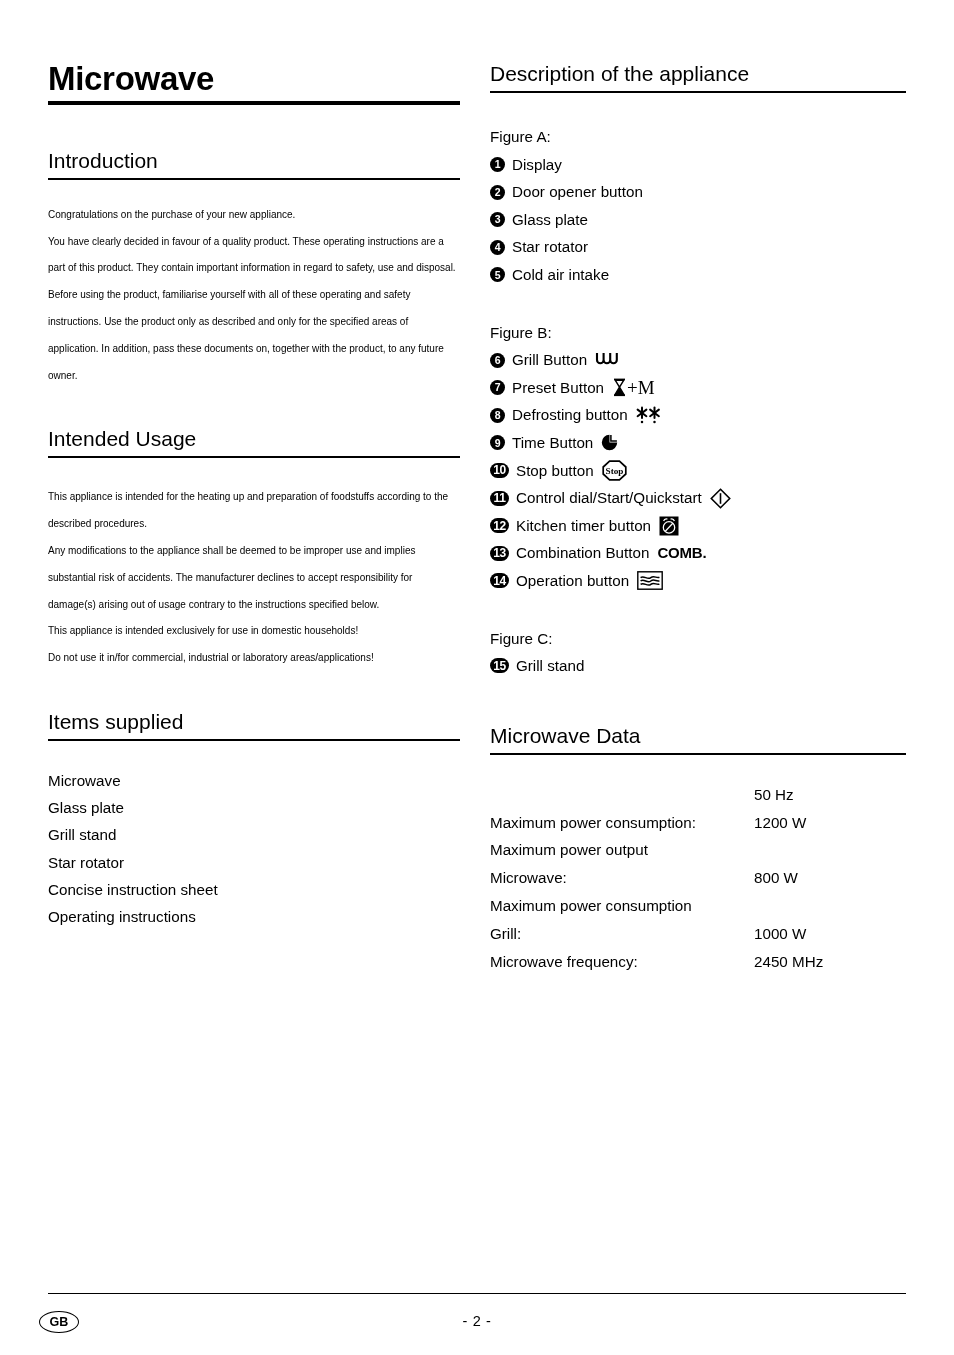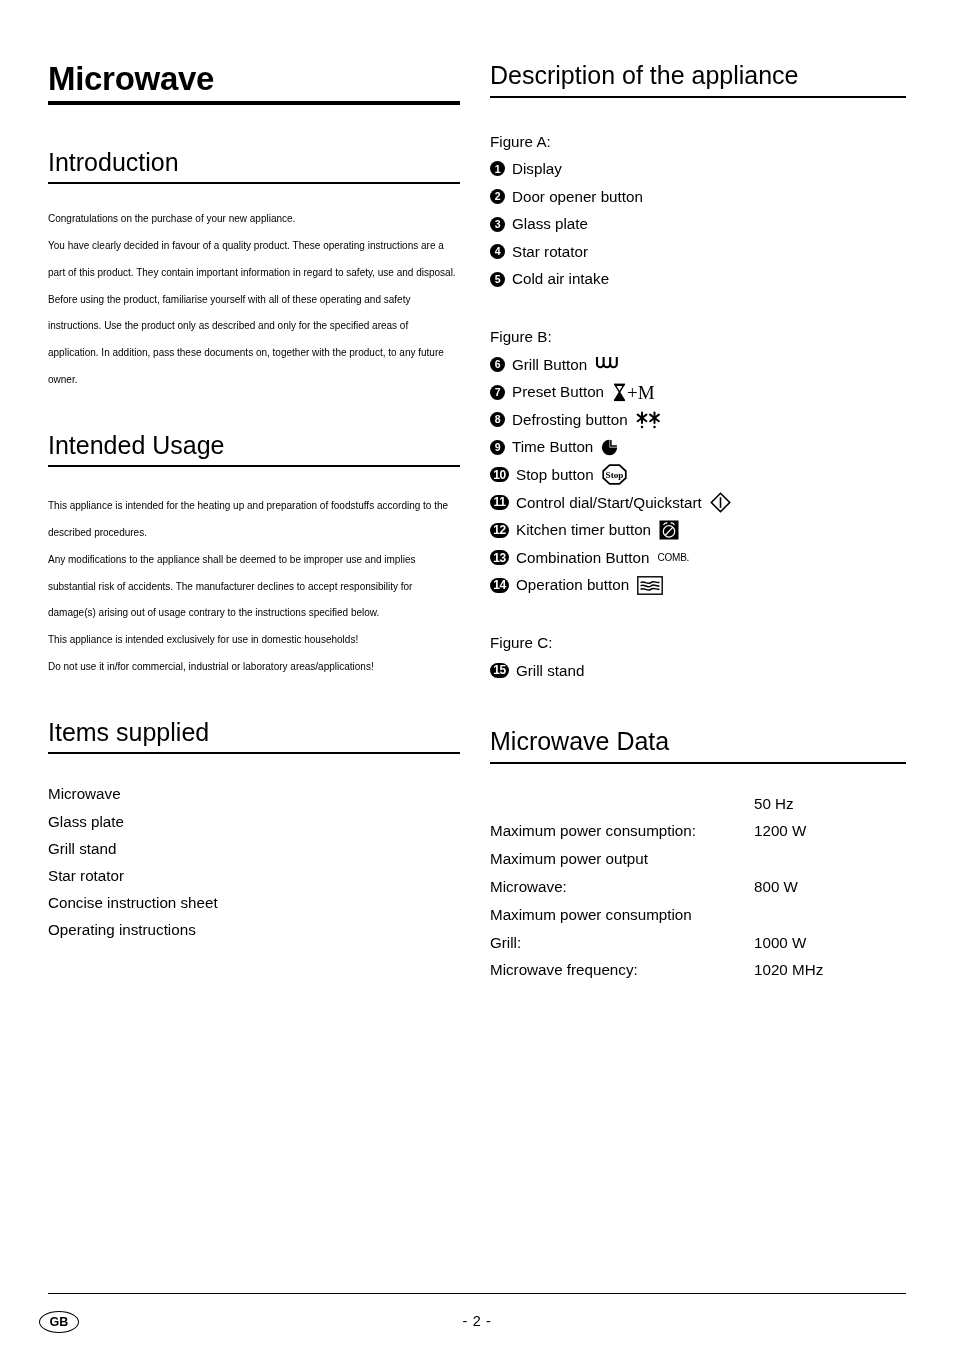--- a/index.html
+++ b/index.html
@@ -38,21 +38,21 @@
     font-size: 33px;
     font-weight: bold;
     letter-spacing: -0.3px;
     line-height: 1.05;
     margin: 0;
     padding: 0 0 4px 0;
     border-bottom: 4px solid #000;
     width: 412px;
   }
   .h1 {
-    font-size: 25px;
+    font-size: 21px;
     font-weight: normal;
     letter-spacing: 0px;
     line-height: 1.1;
     margin: 0;
     padding: 0 0 6px 0;
     border-bottom: 2px solid #000;
   }
   .h1.left  { width: 412px; }
   .h1.right { width: 416px; }
 
@@ -111,22 +111,22 @@
   }
   .item-label { white-space: nowrap; }
   .item-icon {
     display: inline-flex;
     align-items: center;
     margin-left: 8px;
   }
 
   
   .icon-comb {
-    font-size: 10px;
-    font-weight: normal;
+    font-size: 15px;
+    font-weight: bold;
     letter-spacing: -0.2px;
     font-family: "Liberation Sans", sans-serif;
   }
   .icon-plusM {
     font-family: "Liberation Serif", serif;
     font-size: 19px;
     line-height: 1;
   }
 
   
@@ -411,21 +411,21 @@
         <tr>
           <td class="tech-label">Maximum power consumption</td>
           <td class="tech-value"></td>
         </tr>
         <tr>
           <td class="tech-label">Grill:</td>
           <td class="tech-value">1000 W</td>
         </tr>
         <tr>
           <td class="tech-label">Microwave frequency:</td>
-          <td class="tech-value">1020 MHz</td>
+          <td class="tech-value">2450 MHz</td>
         </tr>
       </tbody>
     </table>
   </div>
 
   <div class="footer-rule"></div>
   <div class="footer-badge">GB</div>
   <div class="footer-page">- 2 -</div>
 
 </div>

